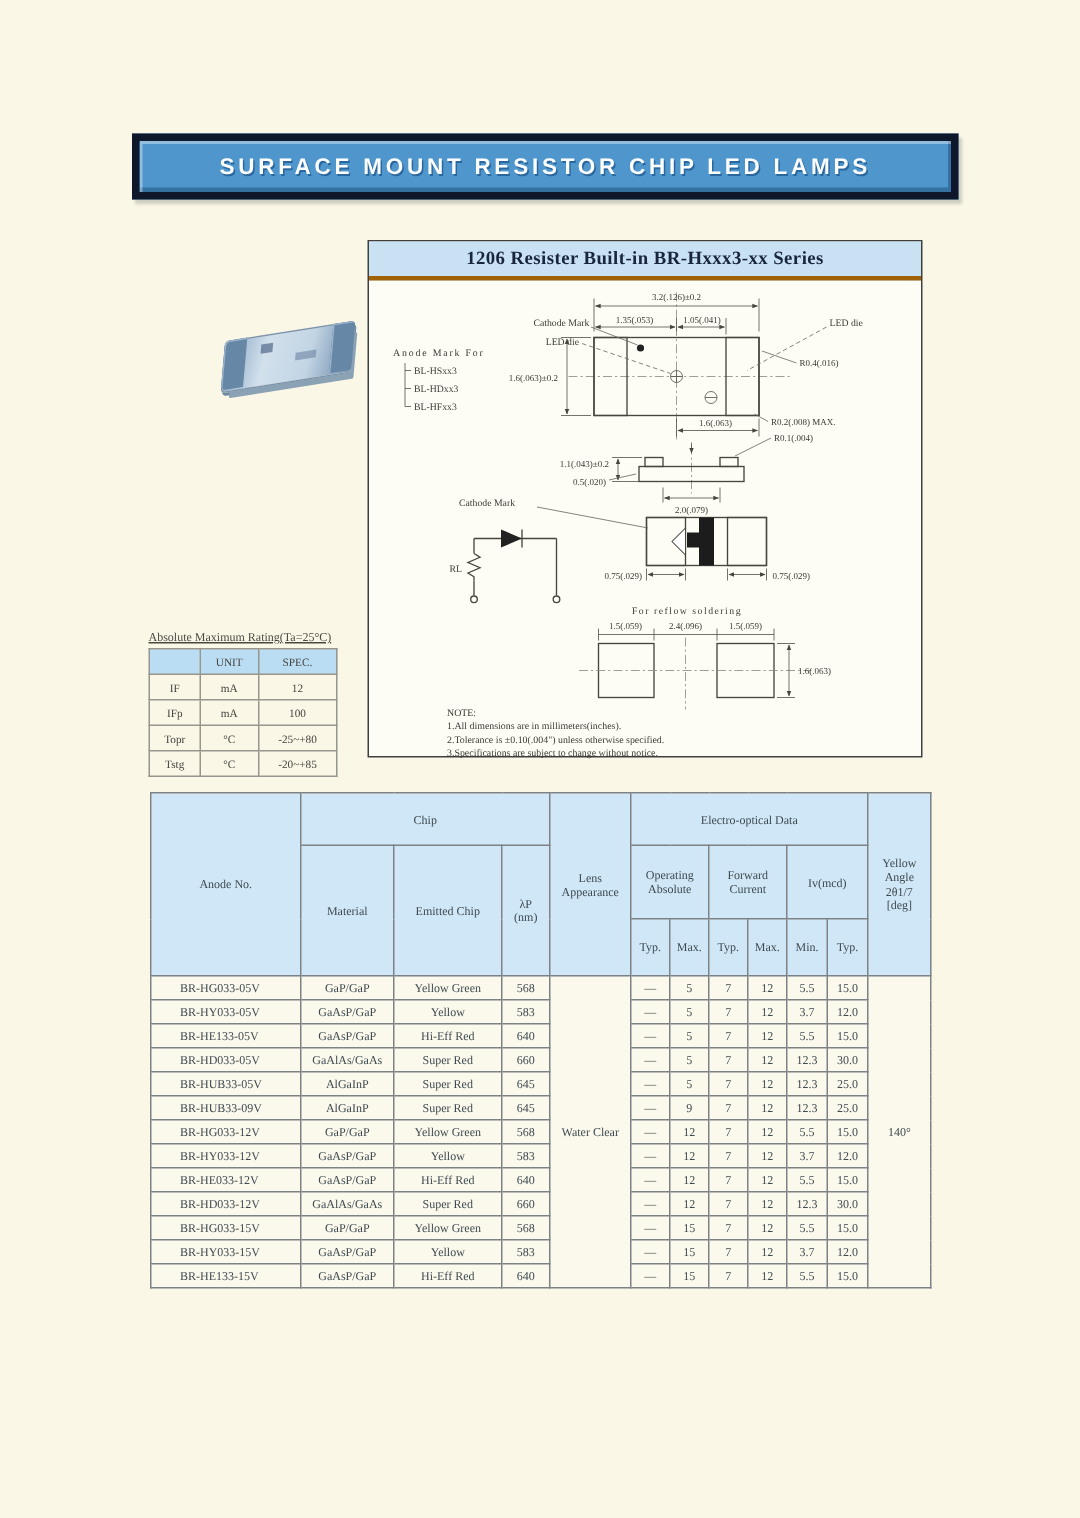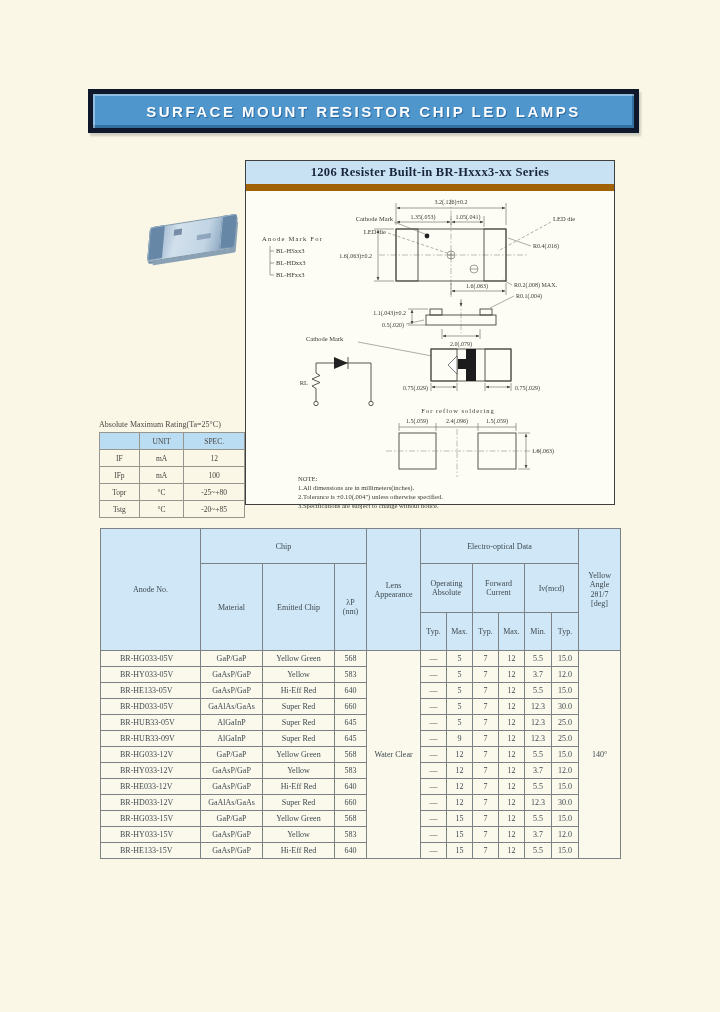--- a/index.html
+++ b/index.html
@@ -35,36 +35,36 @@
   .chip .cap-l{left:-1px;border-radius:3px 0 0 3px;}
   .chip .cap-r{right:-1px;border-radius:0 3px 3px 0;}
   .chip .mark{position:absolute;left:24px;top:5px;width:8px;height:6px;background:#51688a;opacity:.7;}
   .chip .mark2{position:absolute;left:48px;top:14px;width:14px;height:5px;background:#6d86a4;opacity:.6;}
   
   .dbox{
     position:absolute;left:245px;top:160px;width:370px;height:345px;
     background:#FDFDF6;border:1px solid #3f3f3f;box-sizing:border-box;
   }
   .dbox-title{
-    height:23px;background:#C9E2F3;border-bottom:7px solid #a16207;
+    height:23px;background:#C9E2F3;border-bottom:3px solid #a16207;
     display:flex;align-items:center;justify-content:center;
     font-weight:bold;font-size:12.5px;color:#18253b;letter-spacing:.3px;
   }
   svg text{font-family:"Liberation Serif", serif;fill:#3b3b36;}
   .lb{font-size:6.5px;}
   .lbs{font-size:6px;}
   .lbn{font-size:6.6px;}
   .ln{stroke:#46463f;stroke-width:0.9;fill:none;}
   .thin{stroke:#55554e;stroke-width:0.55;fill:none;}
   .dash{stroke:#8a8a80;stroke-width:0.55;fill:none;stroke-dasharray:6 2 1.5 2;}
   .lead{stroke:#6a6a60;stroke-width:0.55;fill:none;}
   
   .absmax{position:absolute;left:99px;top:420px;width:150px;}
-  .absmax .t{font-size:8px;color:#4a4a43;margin-bottom:3px;white-space:nowrap;}
-  .abs-table{border-collapse:collapse;width:146px;font-size:7.5px;color:#45443f;}
+  .absmax .t{font-size:8px;color:#4a4a43;margin-bottom:3px;white-space:nowrap;text-decoration:underline;}
+  .abs-table{border-collapse:collapse;width:126px;font-size:7.5px;color:#45443f;}
   .abs-table th{background:#BBDDF3;font-weight:normal;}
   .abs-table th,.abs-table td{border:1px solid #96968e;height:16px;text-align:center;padding:0 2px;}
   
   .maint{position:absolute;left:100px;top:528px;}
   .main-table{border-collapse:collapse;table-layout:fixed;width:520px;font-size:8px;color:#3f4a50;}
   .main-table th{background:#CFE7F7;font-weight:normal;padding:11px 1px;}
   .main-table th,.main-table td{border:1px solid #7d8286;text-align:center;vertical-align:middle;}
   .main-table td{height:15px;padding:0 1px;background:#FBF9EC;}
   .main-table td.partno{text-align:left;padding-left:19px;}
   .h1 th{height:12px;}

